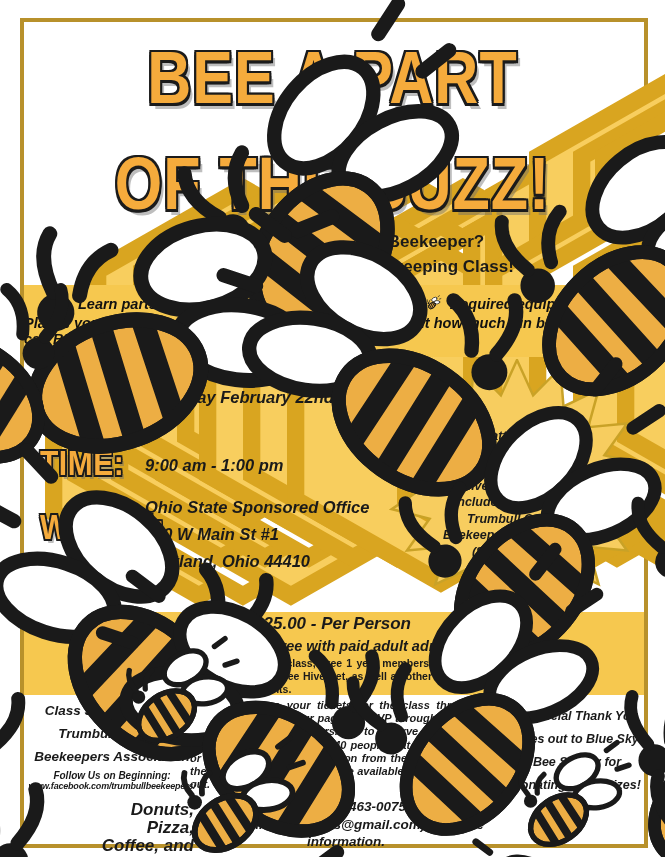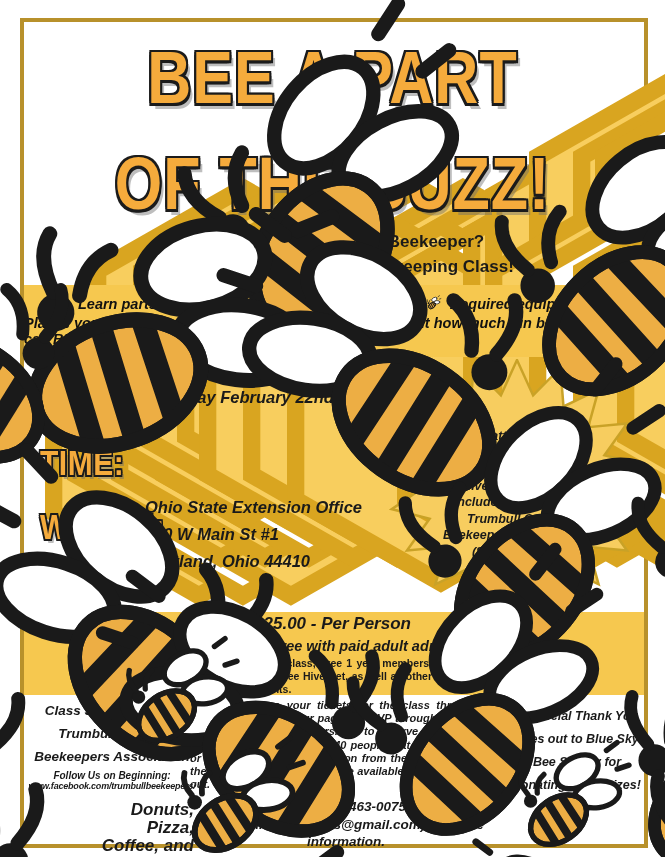--- a/index.html
+++ b/index.html
@@ -180,24 +180,25 @@
           </svg><span>Pest treatments</span><svg class="bee-sep" viewBox="0 0 100 100">
             <use href="#bee"></use>
           </svg><span>Find out how much fun beekeeping can BEE!</span>
       </div>
     </div>
 
     <div class="display detail-label" style="top:378px">WHEN:</div>
     <div class="detail-value" style="top:388px">Saturday February 22nd</div>
 
     <div class="display detail-label" style="top:443px">TIME:</div>
+    <div class="detail-value" style="top:456px">9:00 am - 1:00 pm</div>
 
     <div class="display detail-label" style="top:507px">WHERE:</div>
     <div id="where-address" class="detail-value" style="top:494px">
-      <div>Ohio State Extension Office</div>
+      <div>Ohio State Sponsored Office</div>
       <div>520 W Main St #1</div>
       <div>Cortland, Ohio 44410</div>
     </div>
 
     <svg id="starburst" viewBox="0 0 256 256">
       <polygon id="star-poly" fill="#F7CD5F" stroke="#C9A227" stroke-width="2.5" points="128.0,1.0 144.1,36.4 171.4,8.7 174.5,47.5 209.6,30.7 199.2,68.2 238.0,64.5 215.4,96.2 253.1,105.9 221.0,128.0 253.1,150.1 215.4,159.8 238.0,191.5 199.2,187.8 209.6,225.3 174.5,208.5 171.4,247.3 144.1,219.6 128.0,255.0 111.9,219.6 84.6,247.3 81.5,208.5 46.4,225.3 56.8,187.8 18.0,191.5 40.6,159.8 2.9,150.1 35.0,128.0 2.9,105.9 40.6,96.2 18.0,64.5 56.8,68.2 46.4,30.7 81.5,47.5 84.6,8.7 111.9,36.4"></polygon>
     </svg>
     <div id="badge-text">
       <div>All paid attendees will be</div>
       <div>entered into a drawing</div>

